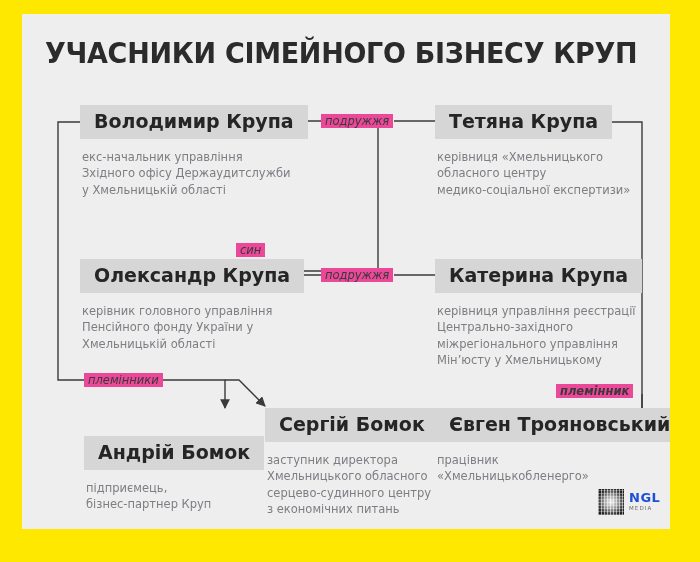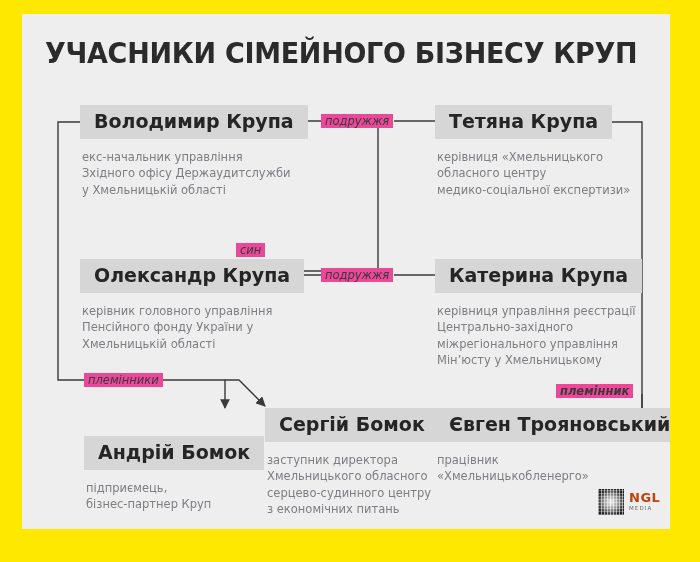--- a/index.html
+++ b/index.html
@@ -90,21 +90,21 @@
       repeating-linear-gradient(0deg, rgba(255,255,255,.30) 0 1px, rgba(0,0,0,0) 1px 3px),
       radial-gradient(circle at 50% 50%, #f2f2f2 0%, #9a9a9a 38%, #2a2a2a 72%, #111 100%);
   }
   #logo .logo-text {
     position: absolute;
     left: 31px; top: 2px;
   }
   #logo .logo-ngl {
     font-size: 13px;
     font-weight: bold;
-    color: #c2410c;
+    color: #1d4ed8;
     letter-spacing: 0.5px;
     line-height: 1;
   }
   #logo .logo-media {
     font-size: 5.5px;
     color: #6a6a6a;
     letter-spacing: 1.1px;
     margin-top: 2px;
     line-height: 1;
   }

